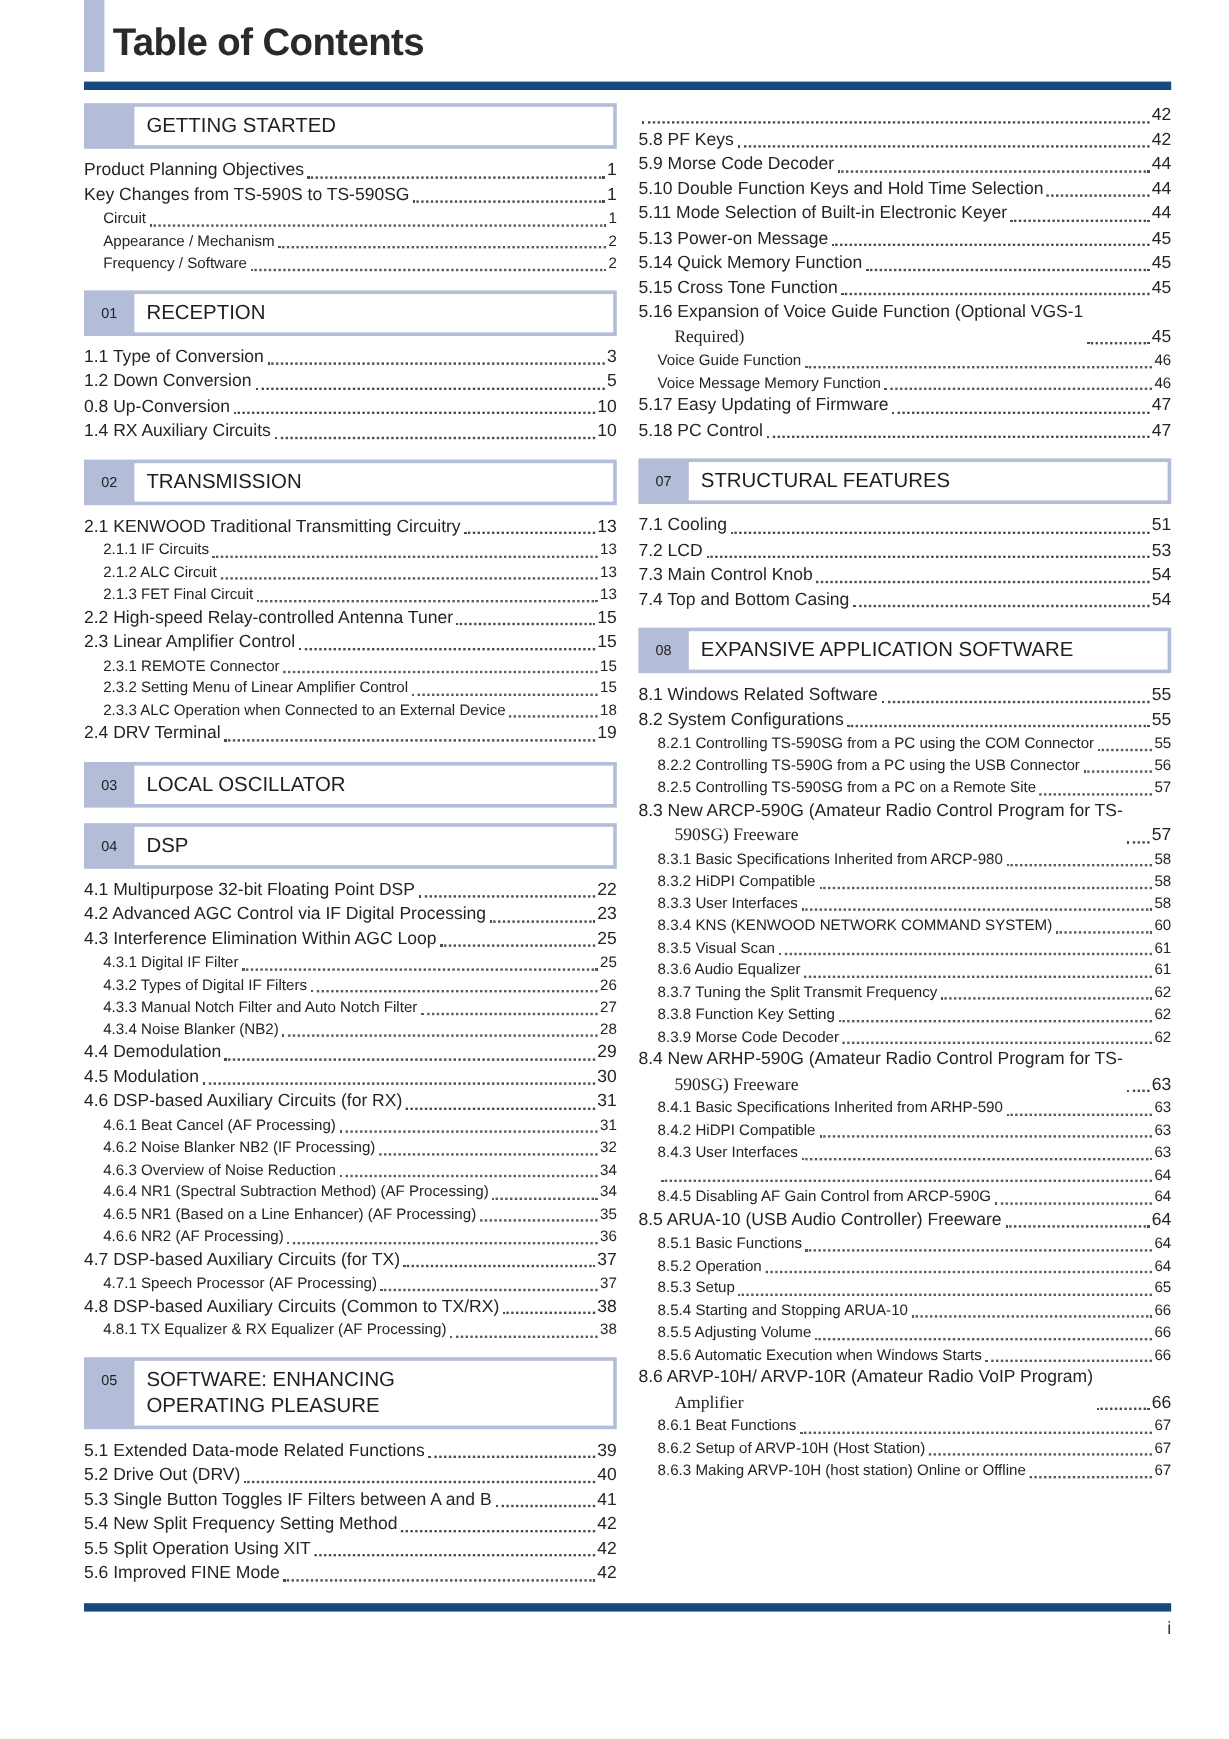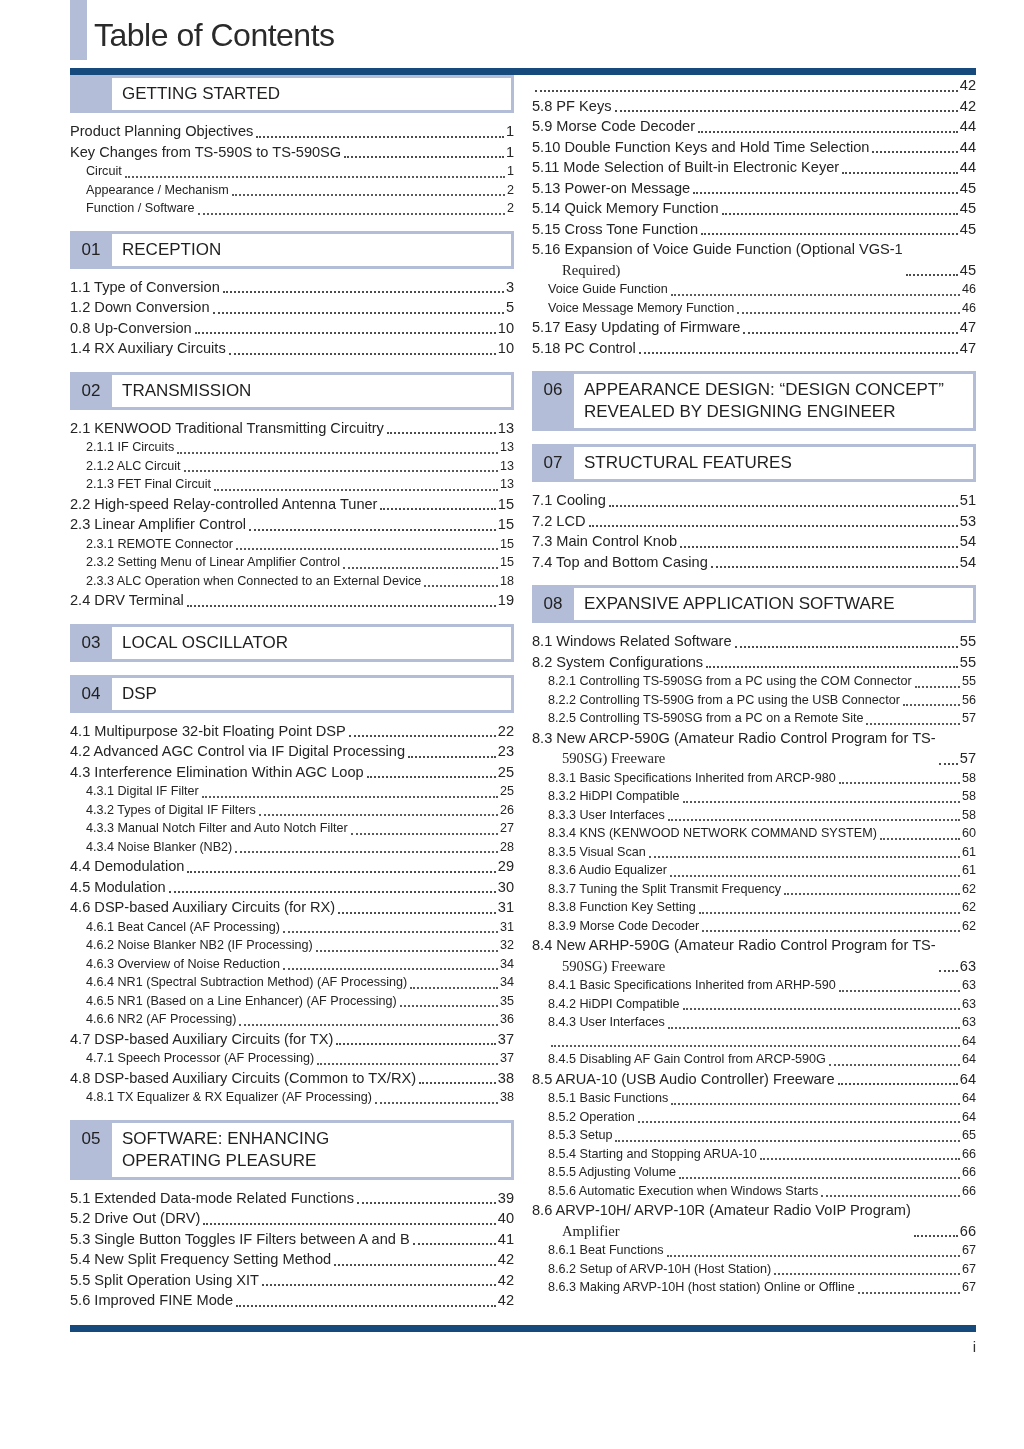--- a/index.html
+++ b/index.html
@@ -25,42 +25,42 @@
   .title-block{position:relative;padding:16px 0 0 24px;}
   .title-bar{
     position:absolute;left:0;top:0;
     width:17px;height:60px;
     background:var(--band);
   }
   h1.doc-title{
     margin:0;
     font-size:32px;
     line-height:38px;
-    font-weight:normal;
+    font-weight:bold;
     color:#2b2a2a;
     letter-spacing:-0.5px;
   }
   .rule{height:7px;background:var(--rule);}
   .rule-top{margin-top:14px;}
   .rule-bottom{margin-top:14px;}
   
-  .cols{display:flex;gap:18px;margin-top:0;align-items:flex-start;}
+  .cols{display:flex;gap:18px;margin-top:11px;align-items:flex-start;}
   .col{flex:1;min-width:0;}
   
   .sec{
     display:flex;align-items:stretch;
     background:var(--band);
     padding:3px 3px 3px 0;
     margin:13px 0 8px 0;
   }
   .sec:first-child{margin-top:0;}
   .sec-num{
     width:42px;flex:none;
     text-align:center;
-    font-size:17px;line-height:22px;
+    font-size:12px;line-height:22px;
     padding-top:5px;
     color:#222;
   }
   .sec-title{
     flex:1;background:#ffffff;
     padding:5px 8px 5px 10px;
     font-size:17px;line-height:22px;
     color:#1f1f1f;
   }
   
@@ -122,21 +122,21 @@
           <span class="txt">Circuit</span>
           <span class="leader"></span>
           <span class="pg">1</span>
         </div>
         <div class="entry lvl2">
           <span class="txt">Appearance / Mechanism</span>
           <span class="leader"></span>
           <span class="pg">2</span>
         </div>
         <div class="entry lvl2">
-          <span class="txt">Function / Software</span>
+          <span class="txt">Frequency / Software</span>
           <span class="leader"></span>
           <span class="pg">2</span>
         </div>
         <div class="sec">
           <div class="sec-num">01</div>
           <div class="sec-title">RECEPTION</div>
         </div>
         <div class="entry lvl1">
           <span class="txt">1.1 Type of Conversion</span>
           <span class="leader"></span>
@@ -413,24 +413,20 @@
           <span class="txt">5.17 Easy Updating of Firmware</span>
           <span class="leader"></span>
           <span class="pg">47</span>
         </div>
         <div class="entry lvl1">
           <span class="txt">5.18 PC Control</span>
           <span class="leader"></span>
           <span class="pg">47</span>
         </div>
         <div class="sec">
-          <div class="sec-num">06</div>
-          <div class="sec-title">APPEARANCE DESIGN: “DESIGN CONCEPT”<br>REVEALED BY DESIGNING ENGINEER</div>
-        </div>
-        <div class="sec">
           <div class="sec-num">07</div>
           <div class="sec-title">STRUCTURAL FEATURES</div>
         </div>
         <div class="entry lvl1">
           <span class="txt">7.1 Cooling</span>
           <span class="leader"></span>
           <span class="pg">51</span>
         </div>
         <div class="entry lvl1">
           <span class="txt">7.2 LCD</span>

